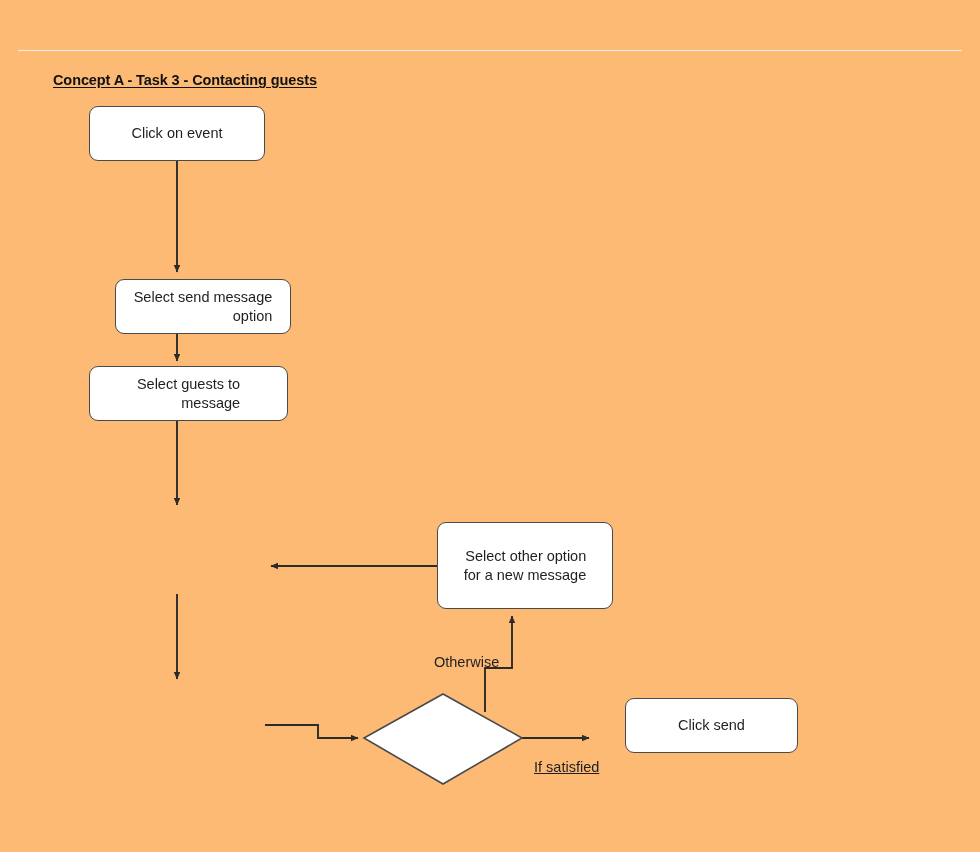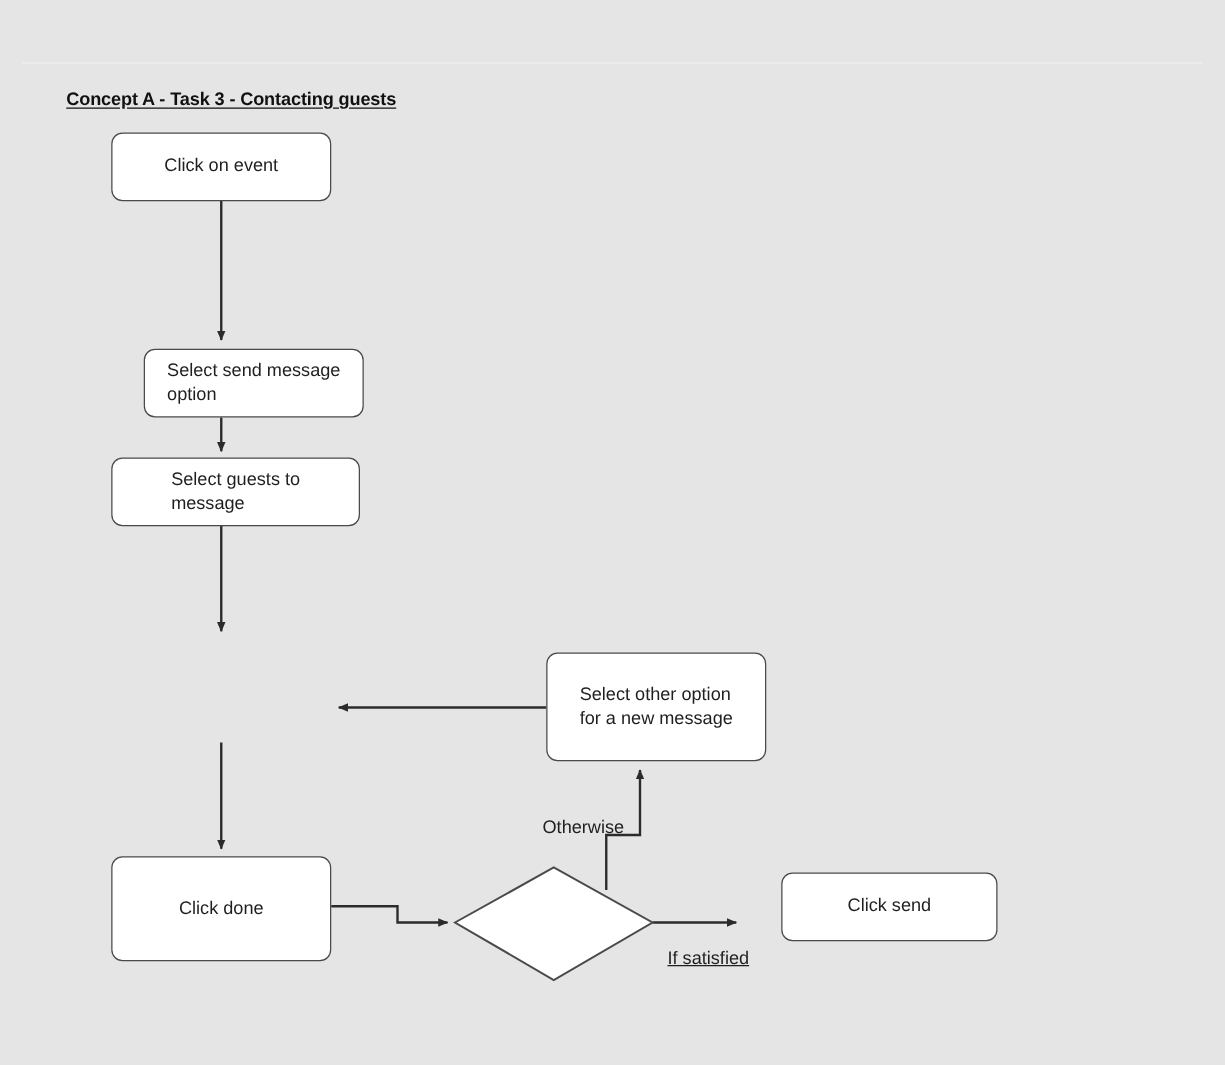--- a/index.html
+++ b/index.html
@@ -12,21 +12,21 @@
     width: 980px;
     height: 852px;
     font-family: "Liberation Sans", sans-serif;
     color: #1a1a1a;
     overflow: hidden;
   }
   #canvas {
     position: relative;
     width: 980px;
     height: 852px;
-    background: #e5e5e5;
+    background: #fdba74;
   }
   .top-divider {
     position: absolute;
     left: 18px;
     top: 50px;
     width: 944px;
     height: 1px;
     background: #f0f0f0;
   }
   #diagram-title {
@@ -43,21 +43,21 @@
   }
   .node {
     position: absolute;
     box-sizing: border-box;
     border: 1.6px solid #4a4a4a;
     border-radius: 9px;
     background: #ffffff;
     display: flex;
     align-items: center;
     justify-content: center;
-    text-align: left;
+    text-align: right;
     font-size: 14.5px;
     line-height: 1.28;
     color: #1f1f1f;
     padding: 4px 8px;
   }
   .node-label {
     display: block;
     white-space: pre-line;
   }
   .edge-label {
@@ -141,23 +141,20 @@
     <span class="node-label">Select guests to
 message</span>
   </div>
 
 
   <div class="node" style="left:437px; top:522px; width:176px; height:87px;">
     <span class="node-label">Select other option
 for a new message</span>
   </div>
 
-  <div class="node" style="left:89px; top:685px; width:176px; height:84px;">
-    <span class="node-label">Click done</span>
-  </div>
 
   <div class="node" style="left:625px; top:698px; width:173px; height:55px;">
     <span class="node-label">Click send</span>
   </div>
 
   <div class="edge-label" style="left:394px; top:654px;margin-left:40px;">Otherwise</div>
 
   <div class="edge-label" style="left:534px; top:759px;text-decoration:underline;">If satisfied</div>
 
 </div>

